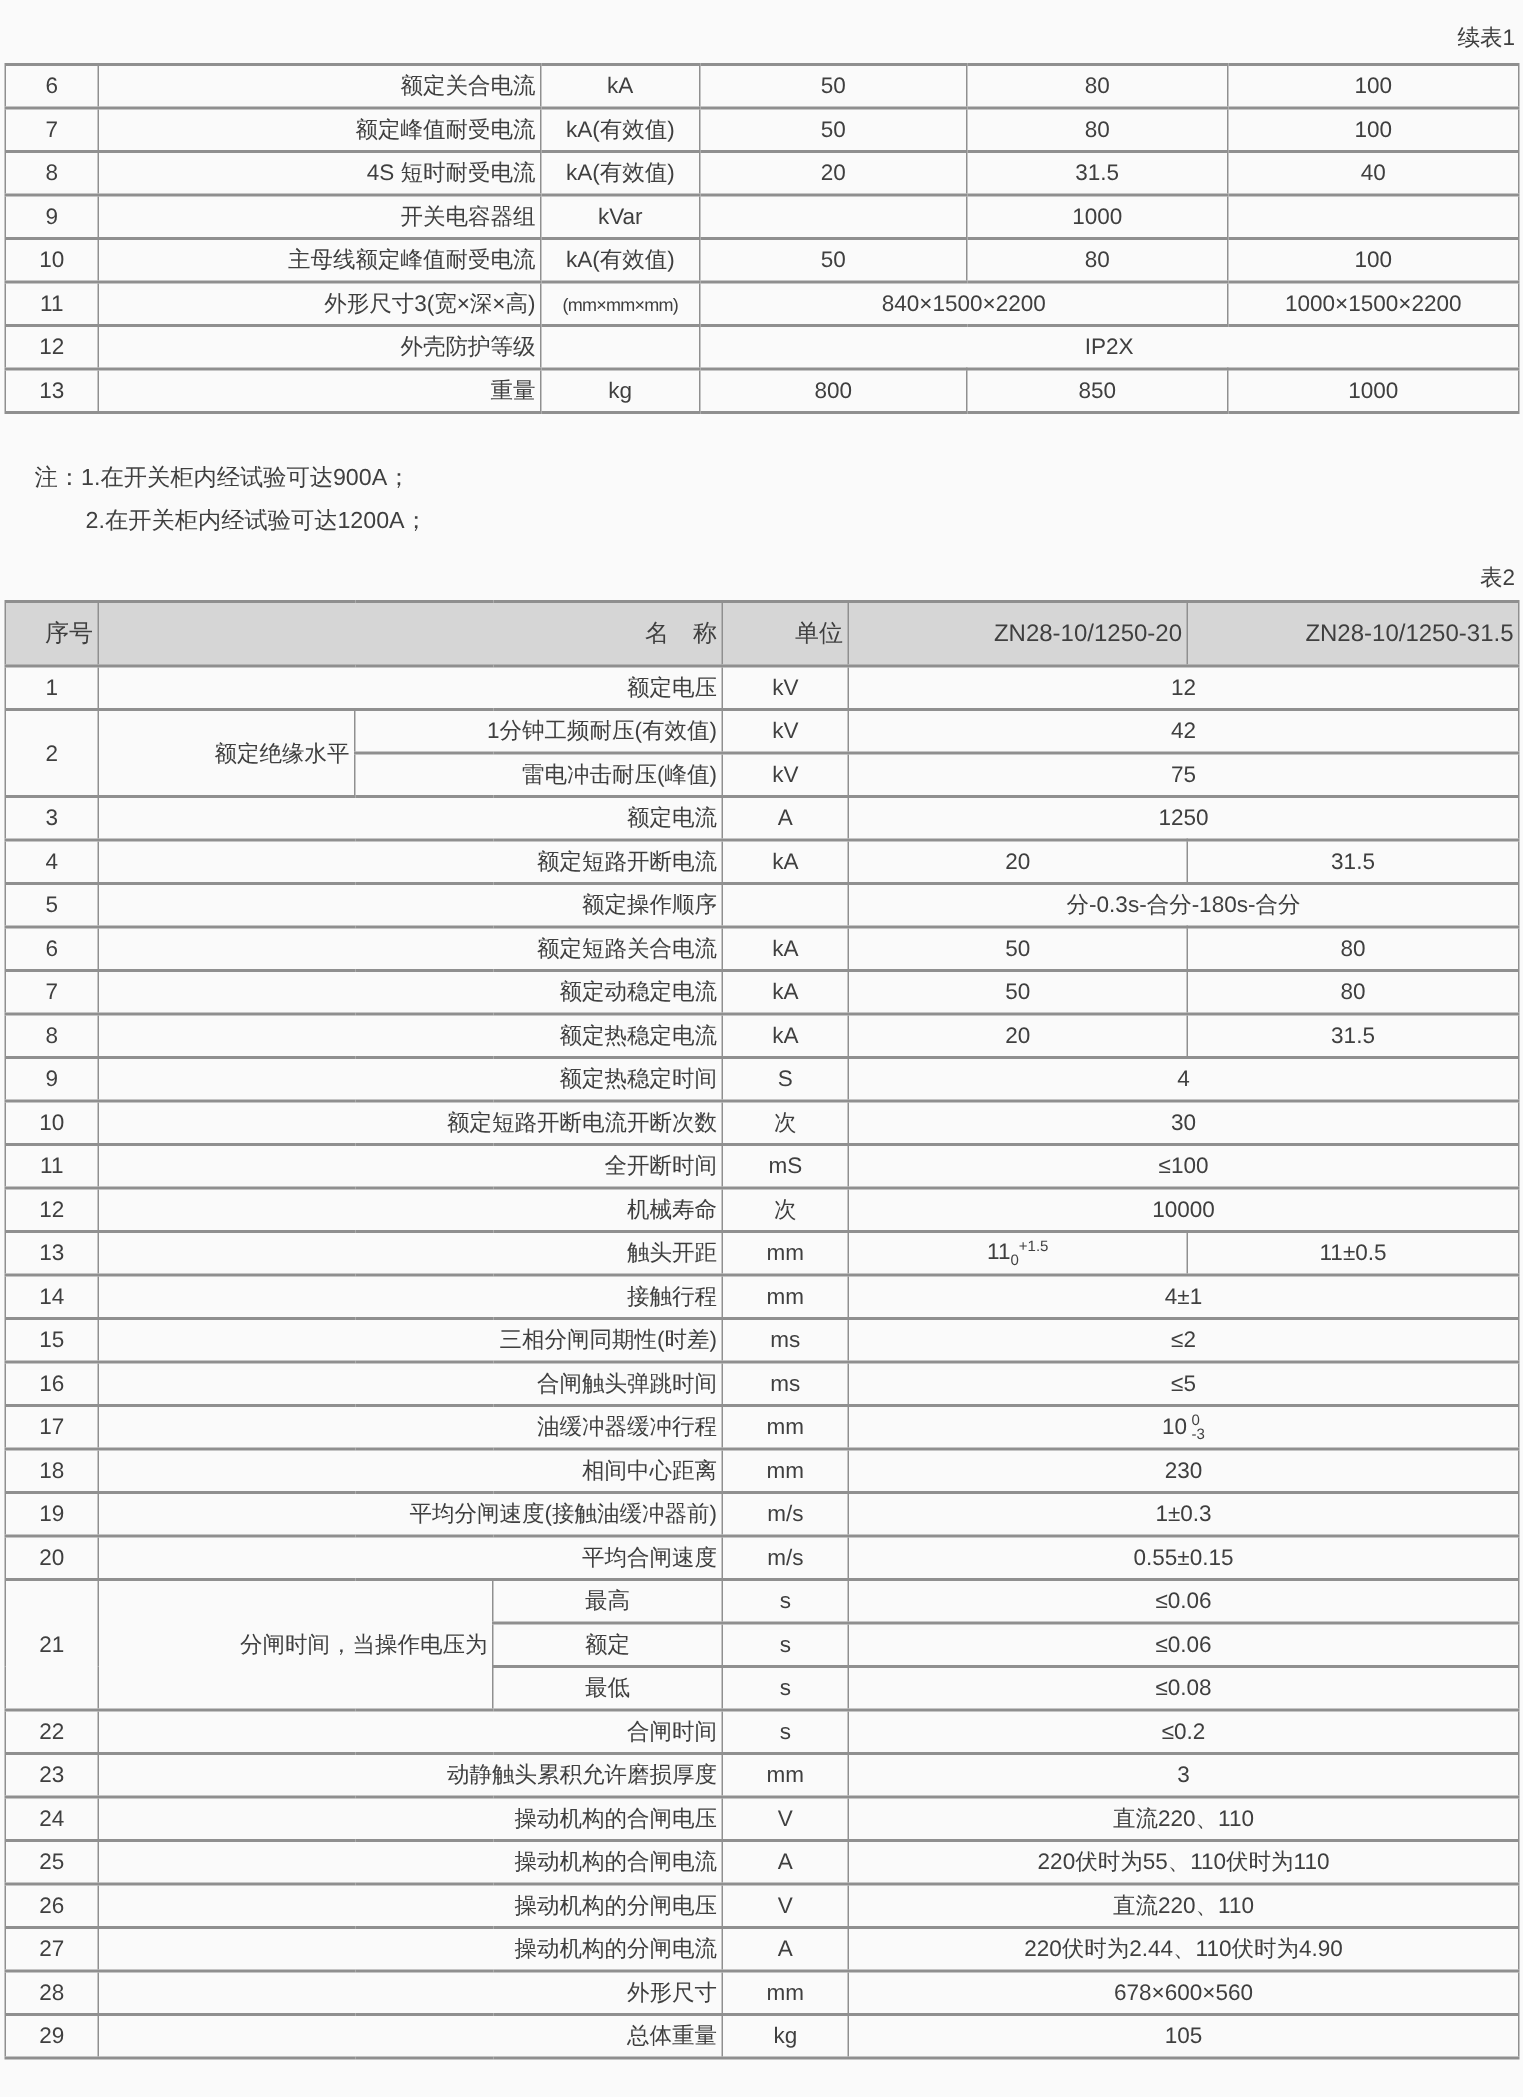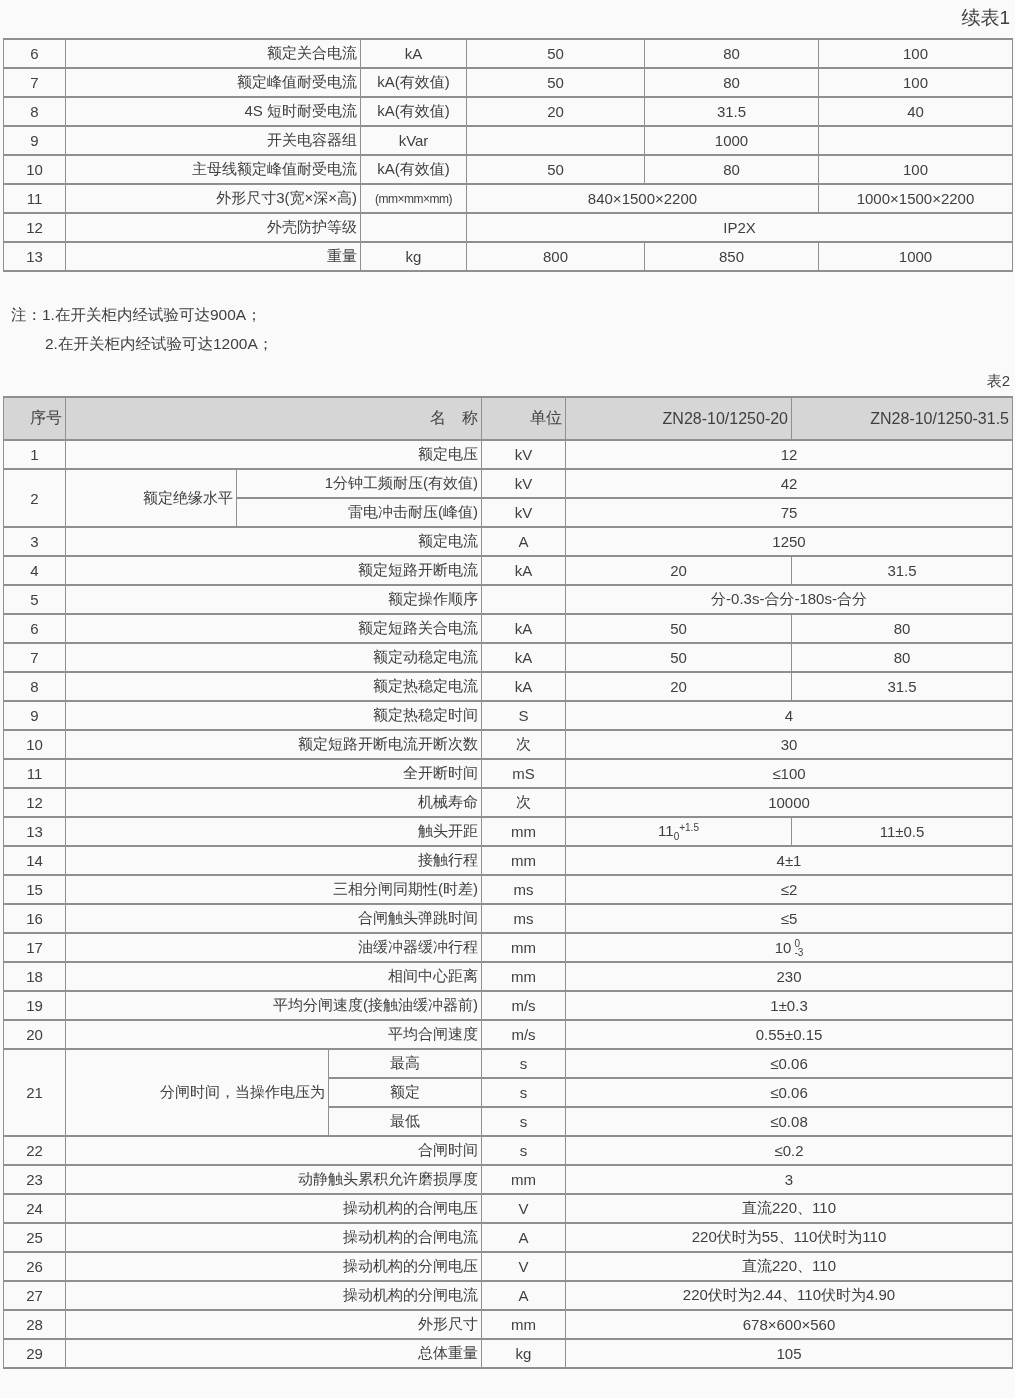--- a/index.html
+++ b/index.html
@@ -8,37 +8,37 @@
     --text:#3f3f3f;
     --bg:#fafafa;
   }
   html,body{margin:0;padding:0;}
   body{
     width:1015px;height:1398px;overflow:hidden;
     background:var(--bg);color:var(--text);
     font-family:"Liberation Sans","DejaVu Sans",sans-serif;
   }
   .page{padding:0 3px;}
-  .cont-label{text-align:right;font-size:19px;padding:5px 2px 7px;}
+  .cont-label{text-align:right;font-size:15px;padding:16px 2px 7px;}
   .t2-label{text-align:right;font-size:15px;margin:14px 2px 5px;}
   table{border-collapse:collapse;table-layout:fixed;width:1009px;}
   td,th{
     border-left:1px solid var(--border);
     border-right:1px solid var(--border);
     border-top:2px solid var(--border);
     border-bottom:2px solid var(--border);
     text-align:center;vertical-align:middle;
     font-size:15px;height:27px;padding:0 3px;
     overflow:hidden;white-space:nowrap;
   }
   th{background:var(--header-bg);font-weight:normal;height:41px;font-size:16px;text-align:right;}
   td.name{text-align:right;padding-left:18px;}
   td.sub{padding-left:12px;}
   td.small{font-size:12px;letter-spacing:-0.5px;padding:0 1px;}
-  .notes{margin:28px 0 0 8px;font-size:15.5px;line-height:29px;}
+  .notes{margin:28px 0 0 20px;font-size:15.5px;line-height:29px;}
   .notes .indent{padding-left:34px;}
   sub.tol-sub{font-size:10px;vertical-align:-4px;}
   sup.tol-sup{font-size:10px;vertical-align:5px;}
   .stack{display:inline-block;font-size:10px;line-height:9px;vertical-align:-3px;margin-left:3px;text-align:left;}
   .stack span{display:block;}
 </style>
 </head>
 <body>
 
 <div class="page">

